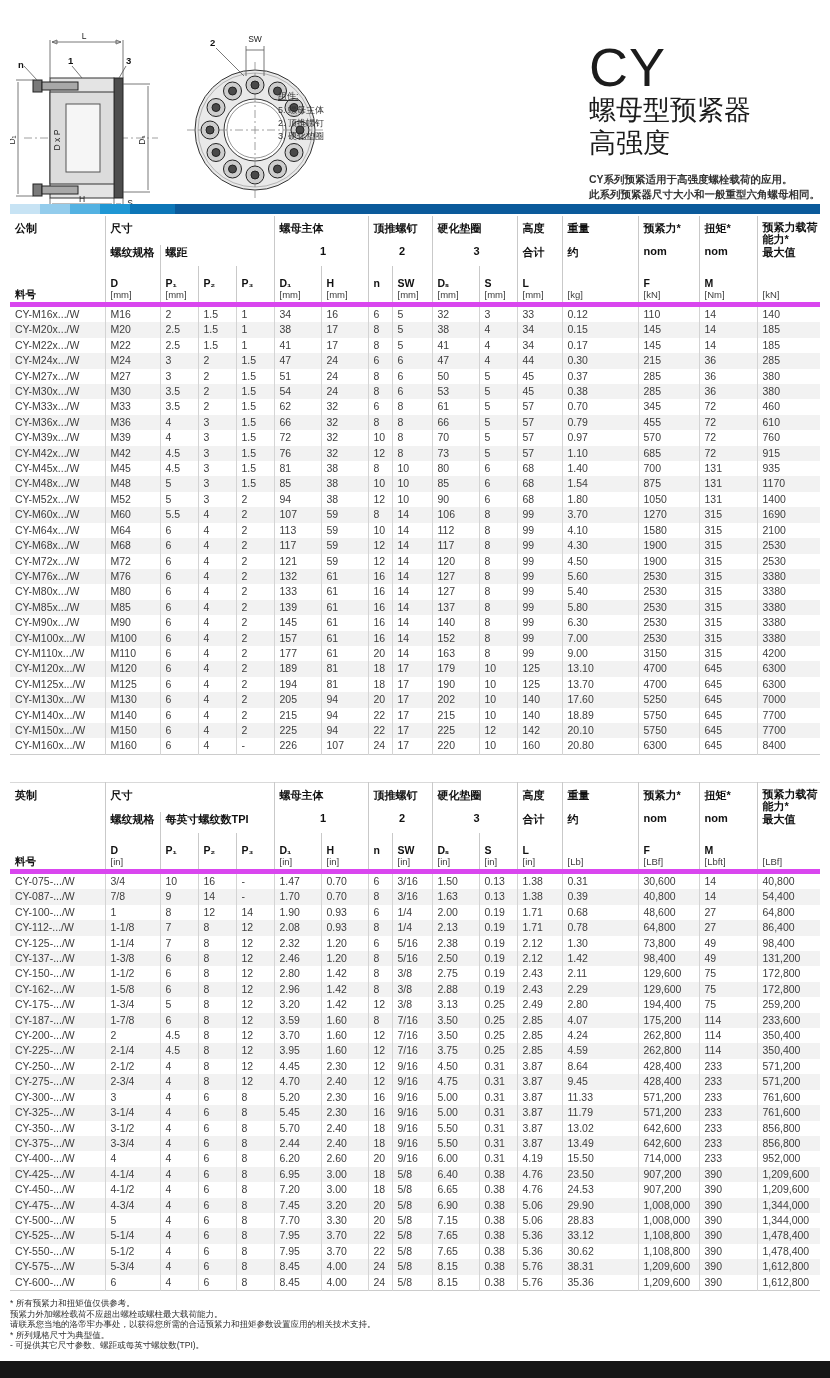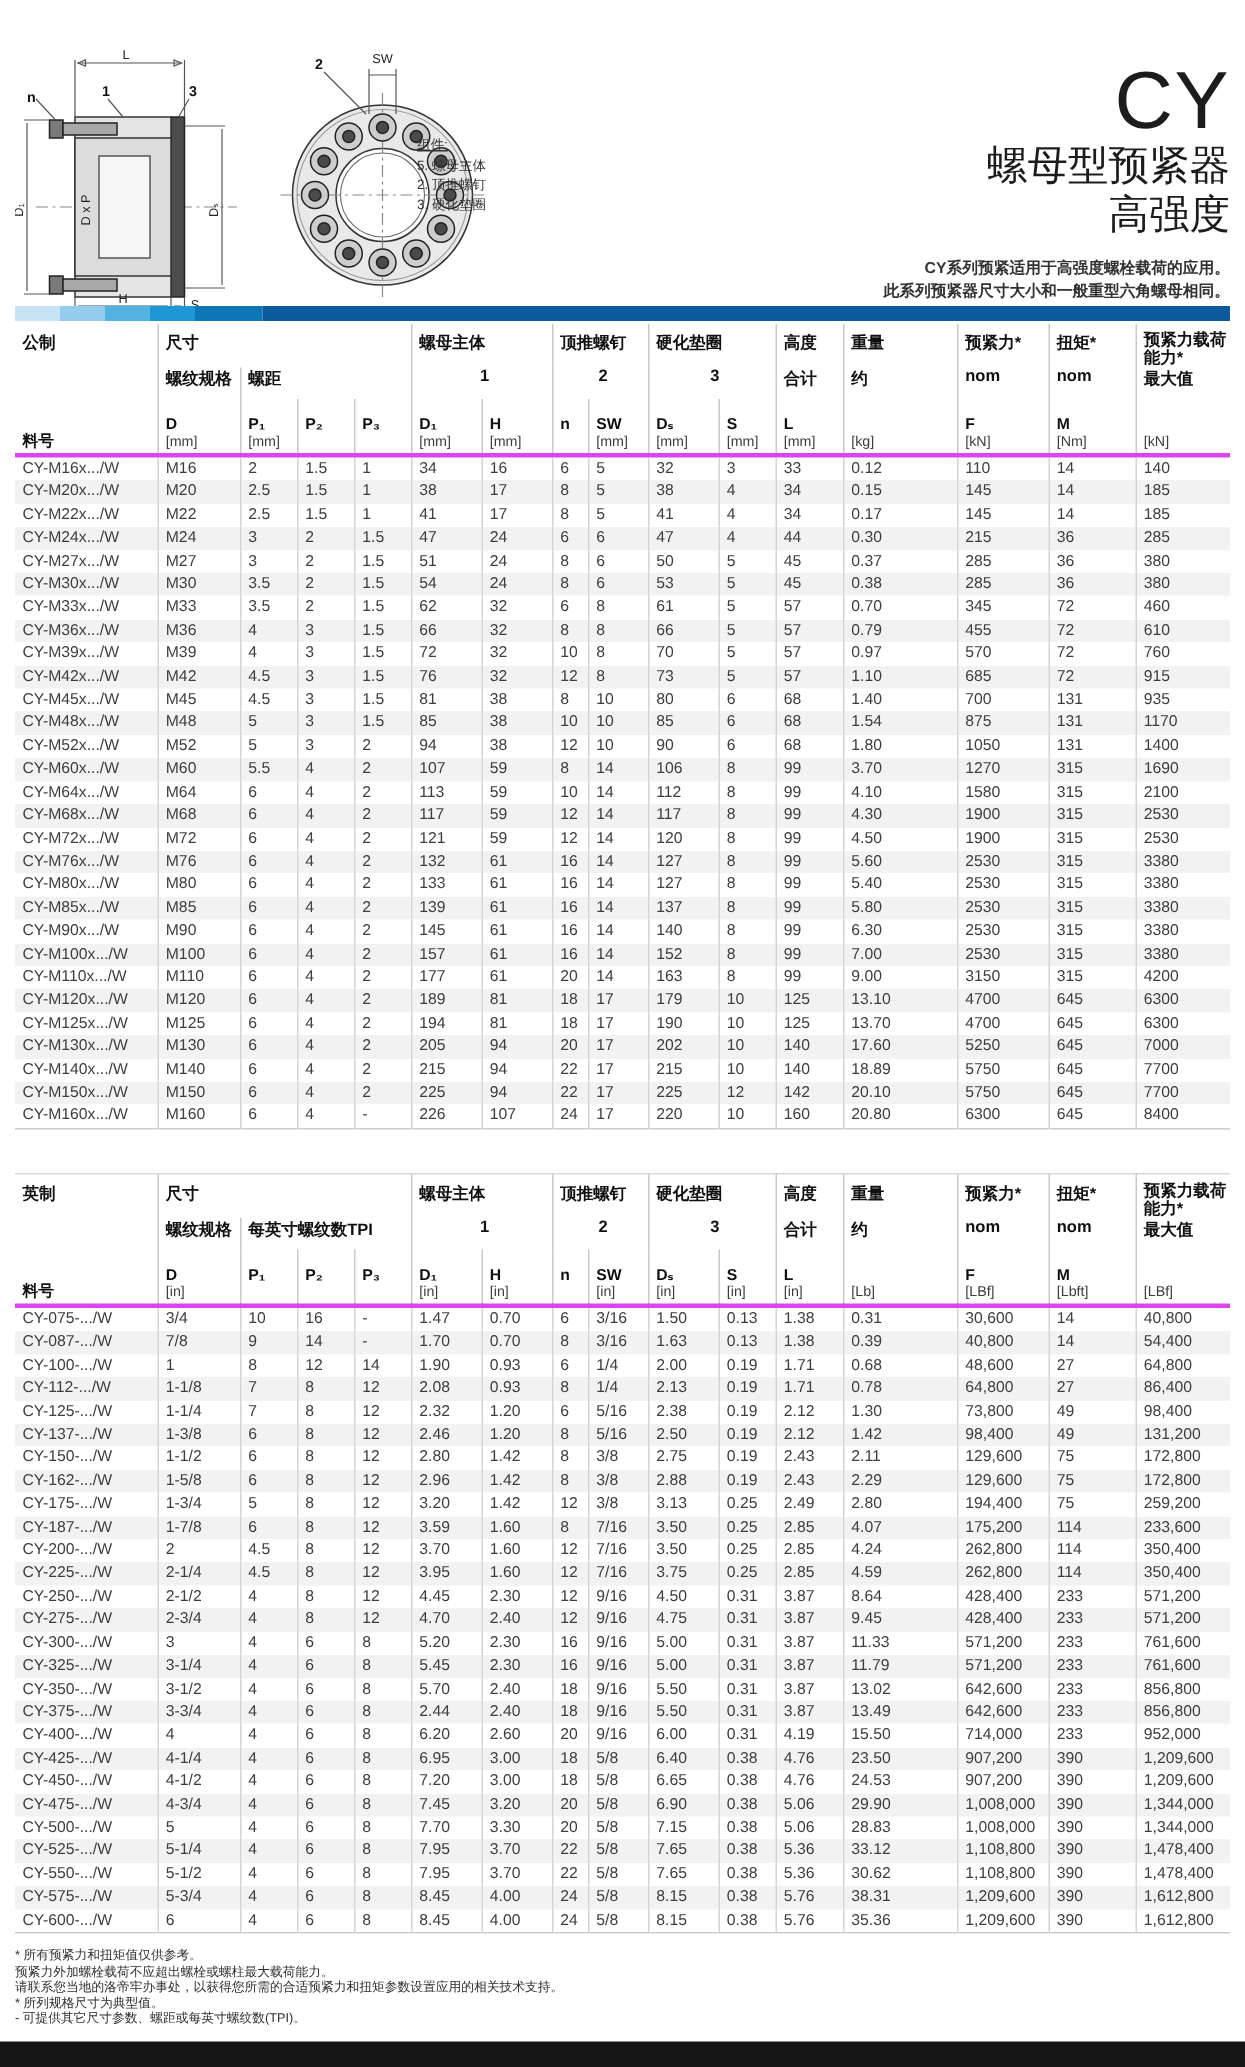--- a/index.html
+++ b/index.html
@@ -11,38 +11,38 @@
   .page{position:relative;width:830px;height:1378px;}
 
   
   .top{position:absolute;top:0;left:0;width:830px;height:204px;}
   .drawings{position:absolute;left:10px;top:28px;width:430px;height:172px;}
   .svg1{position:absolute;left:0;top:0;}
   .svg2{position:absolute;left:160px;top:0;}
   .legend{position:absolute;left:268px;top:62px;font-size:9px;line-height:13px;color:#333;}
   .legend .lt{margin-bottom:1px;text-decoration:underline;}
 
-  .titleblock{position:absolute;right:10px;top:40px;text-align:right;}
+  .titleblock{position:absolute;right:10px;top:40px;text-align:left;}
   .t-code{font-size:54px;line-height:54px;font-weight:300;letter-spacing:1px;color:#1c1c1c;}
   .t-line{font-size:27px;line-height:33px;color:#1c1c1c;}
   .t-desc{margin-top:12px;font-size:10.5px;line-height:15px;font-weight:600;color:#333;}
 
   
   .bluebar{position:absolute;left:10px;top:204px;width:810px;height:10px;display:flex;}
   .bluebar .seg{height:10px;}
   .bluebar .main{flex:1;}
 
   
   table{border-collapse:collapse;table-layout:fixed;width:810px;font-size:10.5px;color:#3d3d3d;}
   th,td{padding:0 1px 0 5px;text-align:left;font-weight:normal;overflow:hidden;white-space:nowrap;}
   thead th{color:#101010;}
   thead tr.r1 th{vertical-align:top;height:24px;padding-top:5px;font-weight:bold;font-size:11px;}
   thead tr.r2 th{vertical-align:top;height:21px;font-weight:bold;font-size:11px;}
   thead tr.r3 th{vertical-align:bottom;height:34px;padding-bottom:2px;line-height:11px;}
-  thead{border-bottom:3px solid #d946ef;}
+  thead{border-bottom:5px solid #d946ef;}
   .bL{border-left:1px solid #c9c9c9;}
   .ctr{text-align:center;}
   .wrap{white-space:normal;line-height:12px;}
   .clbl{font-weight:bold;font-size:10.5px;}
   .cunit{font-size:9.5px;color:#3d3d3d;font-weight:normal;}
   tbody td{height:15.4px;line-height:15.4px;border-left:1px solid #d4d4d4;}
   tbody td:first-child{border-left:none;}
   tbody tr:nth-child(even){background:#f2f2f2;}
   table{border-bottom:1px solid #cccccc;}
   .metric-wrap{position:absolute;left:10px;top:216px;}

